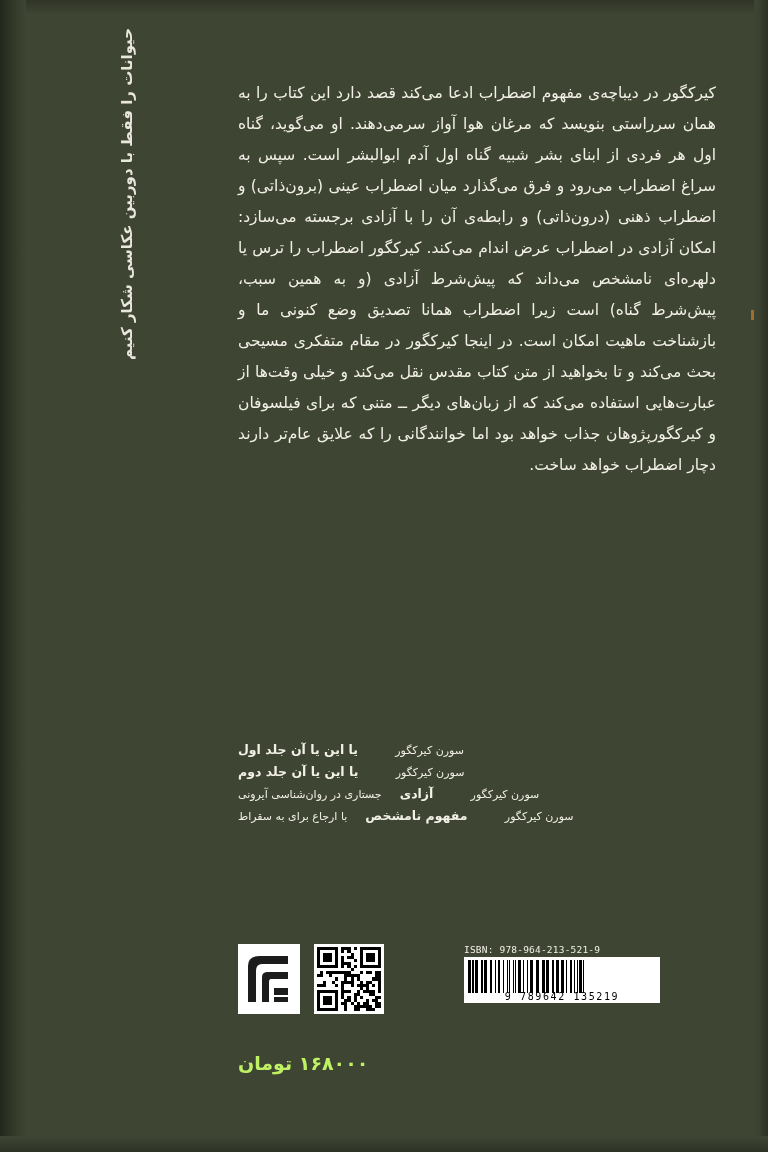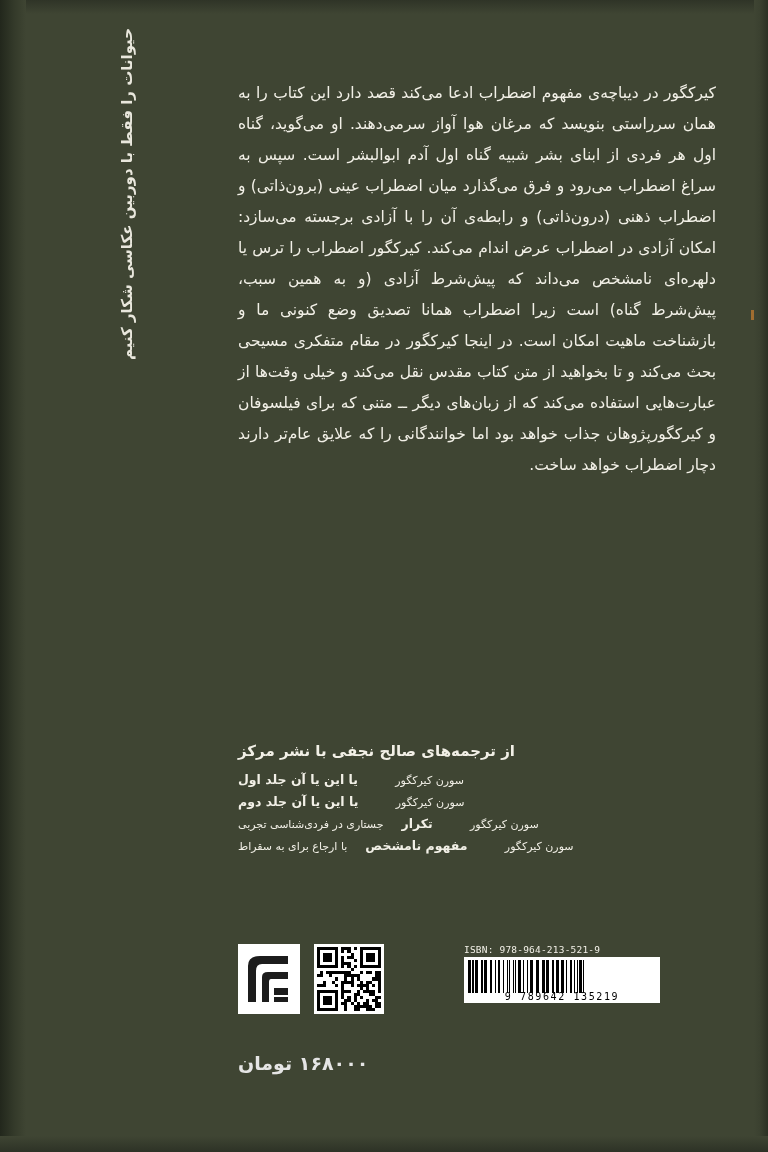--- a/index.html
+++ b/index.html
@@ -200,21 +200,21 @@
     letter-spacing: 1.6px;
     text-align: center;
   }
 
   .price {
     position: absolute;
     right: 52px;
     bottom: 78px;
     width: 478px;
     text-align: left;
-    color: #e5e5e5;
+    color: #bef264;
     font-size: 19px;
     font-weight: bold;
     direction: rtl;
   }
 
   .tick {
     position: absolute;
     right: 14px;
     top: 310px;
     width: 3px;
@@ -233,36 +233,35 @@
   <div class="edge-right"></div>
   <div class="edge-bottom"></div>
 
   <div class="tick"></div>
 
   <div class="spine">حیوانات را فقط با دوربین عکاسی شکار کنیم</div>
 
   <div class="blurb">کیرکگور در دیباچه‌ی مفهوم اضطراب ادعا می‌کند قصد دارد این کتاب را به همان سرراستی بنویسد که مرغان هوا آواز سرمی‌دهند. او می‌گوید، گناه اول هر فردی از ابنای بشر شبیه گناه اول آدم ابوالبشر است. سپس به سراغ اضطراب می‌رود و فرق می‌گذارد میان اضطراب عینی (برون‌ذاتی) و اضطراب ذهنی (درون‌ذاتی) و رابطه‌ی آن را با آزادی برجسته می‌سازد: امکان آزادی در اضطراب عرض اندام می‌کند. کیرکگور اضطراب را ترس یا دلهره‌ای نامشخص می‌داند که پیش‌شرط آزادی (و به همین سبب، پیش‌شرط گناه) است زیرا اضطراب همانا تصدیق وضع کنونی ما و بازشناخت ماهیت امکان است. در اینجا کیرکگور در مقام متفکری مسیحی بحث می‌کند و تا بخواهید از متن کتاب مقدس نقل می‌کند و خیلی وقت‌ها از عبارت‌هایی استفاده می‌کند که از زبان‌های دیگر ــ متنی که برای فیلسوفان و کیرکگورپژوهان جذاب خواهد بود اما خوانندگانی را که علایق عام‌تر دارند دچار اضطراب خواهد ساخت.</div>
 
   <div class="other-books">
-    <div class="ob-title">از ترجمه‌های صالح نجفی با نشر مرکز</div>
 
     <div class="ob-row">
       <span class="ob-author">سورن کیرکگور</span>
       <span class="ob-book">یا این یا آن جلد اول</span>
     </div>
 
     <div class="ob-row">
       <span class="ob-author">سورن کیرکگور</span>
       <span class="ob-book">یا این یا آن جلد دوم</span>
     </div>
 
     <div class="ob-row">
       <span class="ob-author">سورن کیرکگور</span>
-      <span class="ob-book">تکرار</span>
-      <span class="ob-sub">جستاری در فردی‌شناسی تجربی</span>
+      <span class="ob-book">آزادی</span>
+      <span class="ob-sub">جستاری در روان‌شناسی آیرونی</span>
     </div>
 
     <div class="ob-row">
       <span class="ob-author">سورن کیرکگور</span>
       <span class="ob-book">مفهوم نامشخص</span>
       <span class="ob-sub">با ارجاع برای به سقراط</span>
     </div>
   </div>
 
   <div class="bottom-bar">

